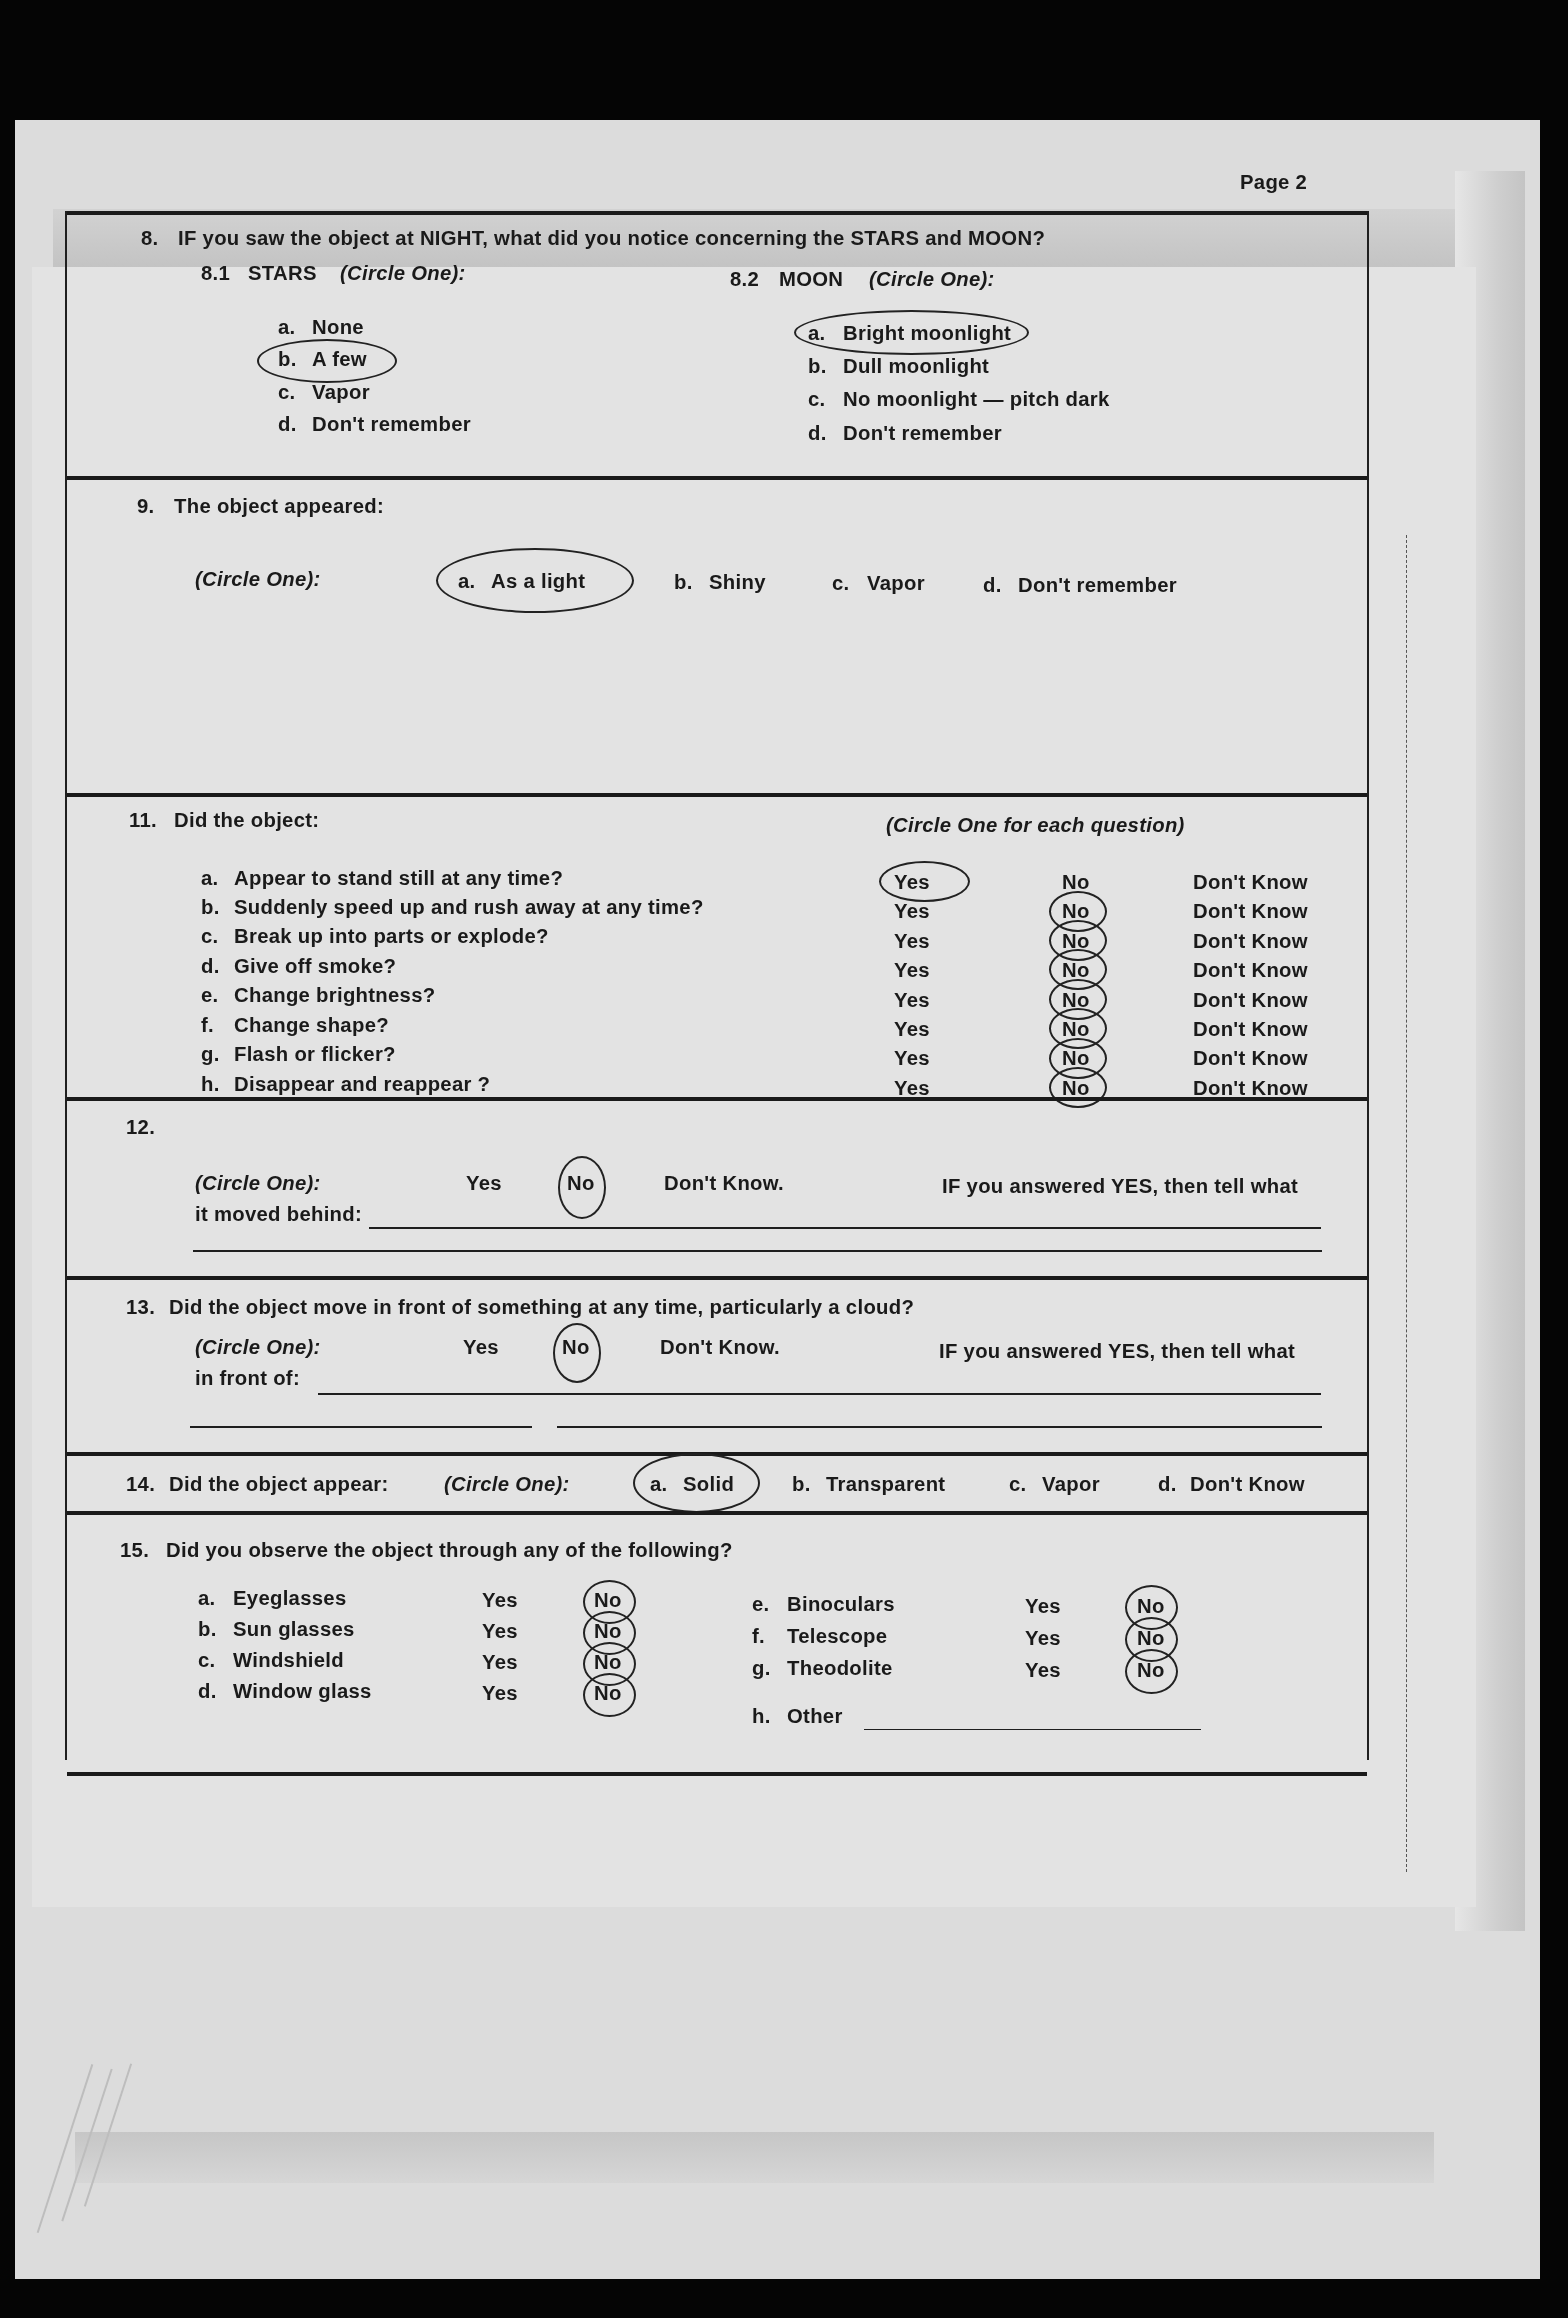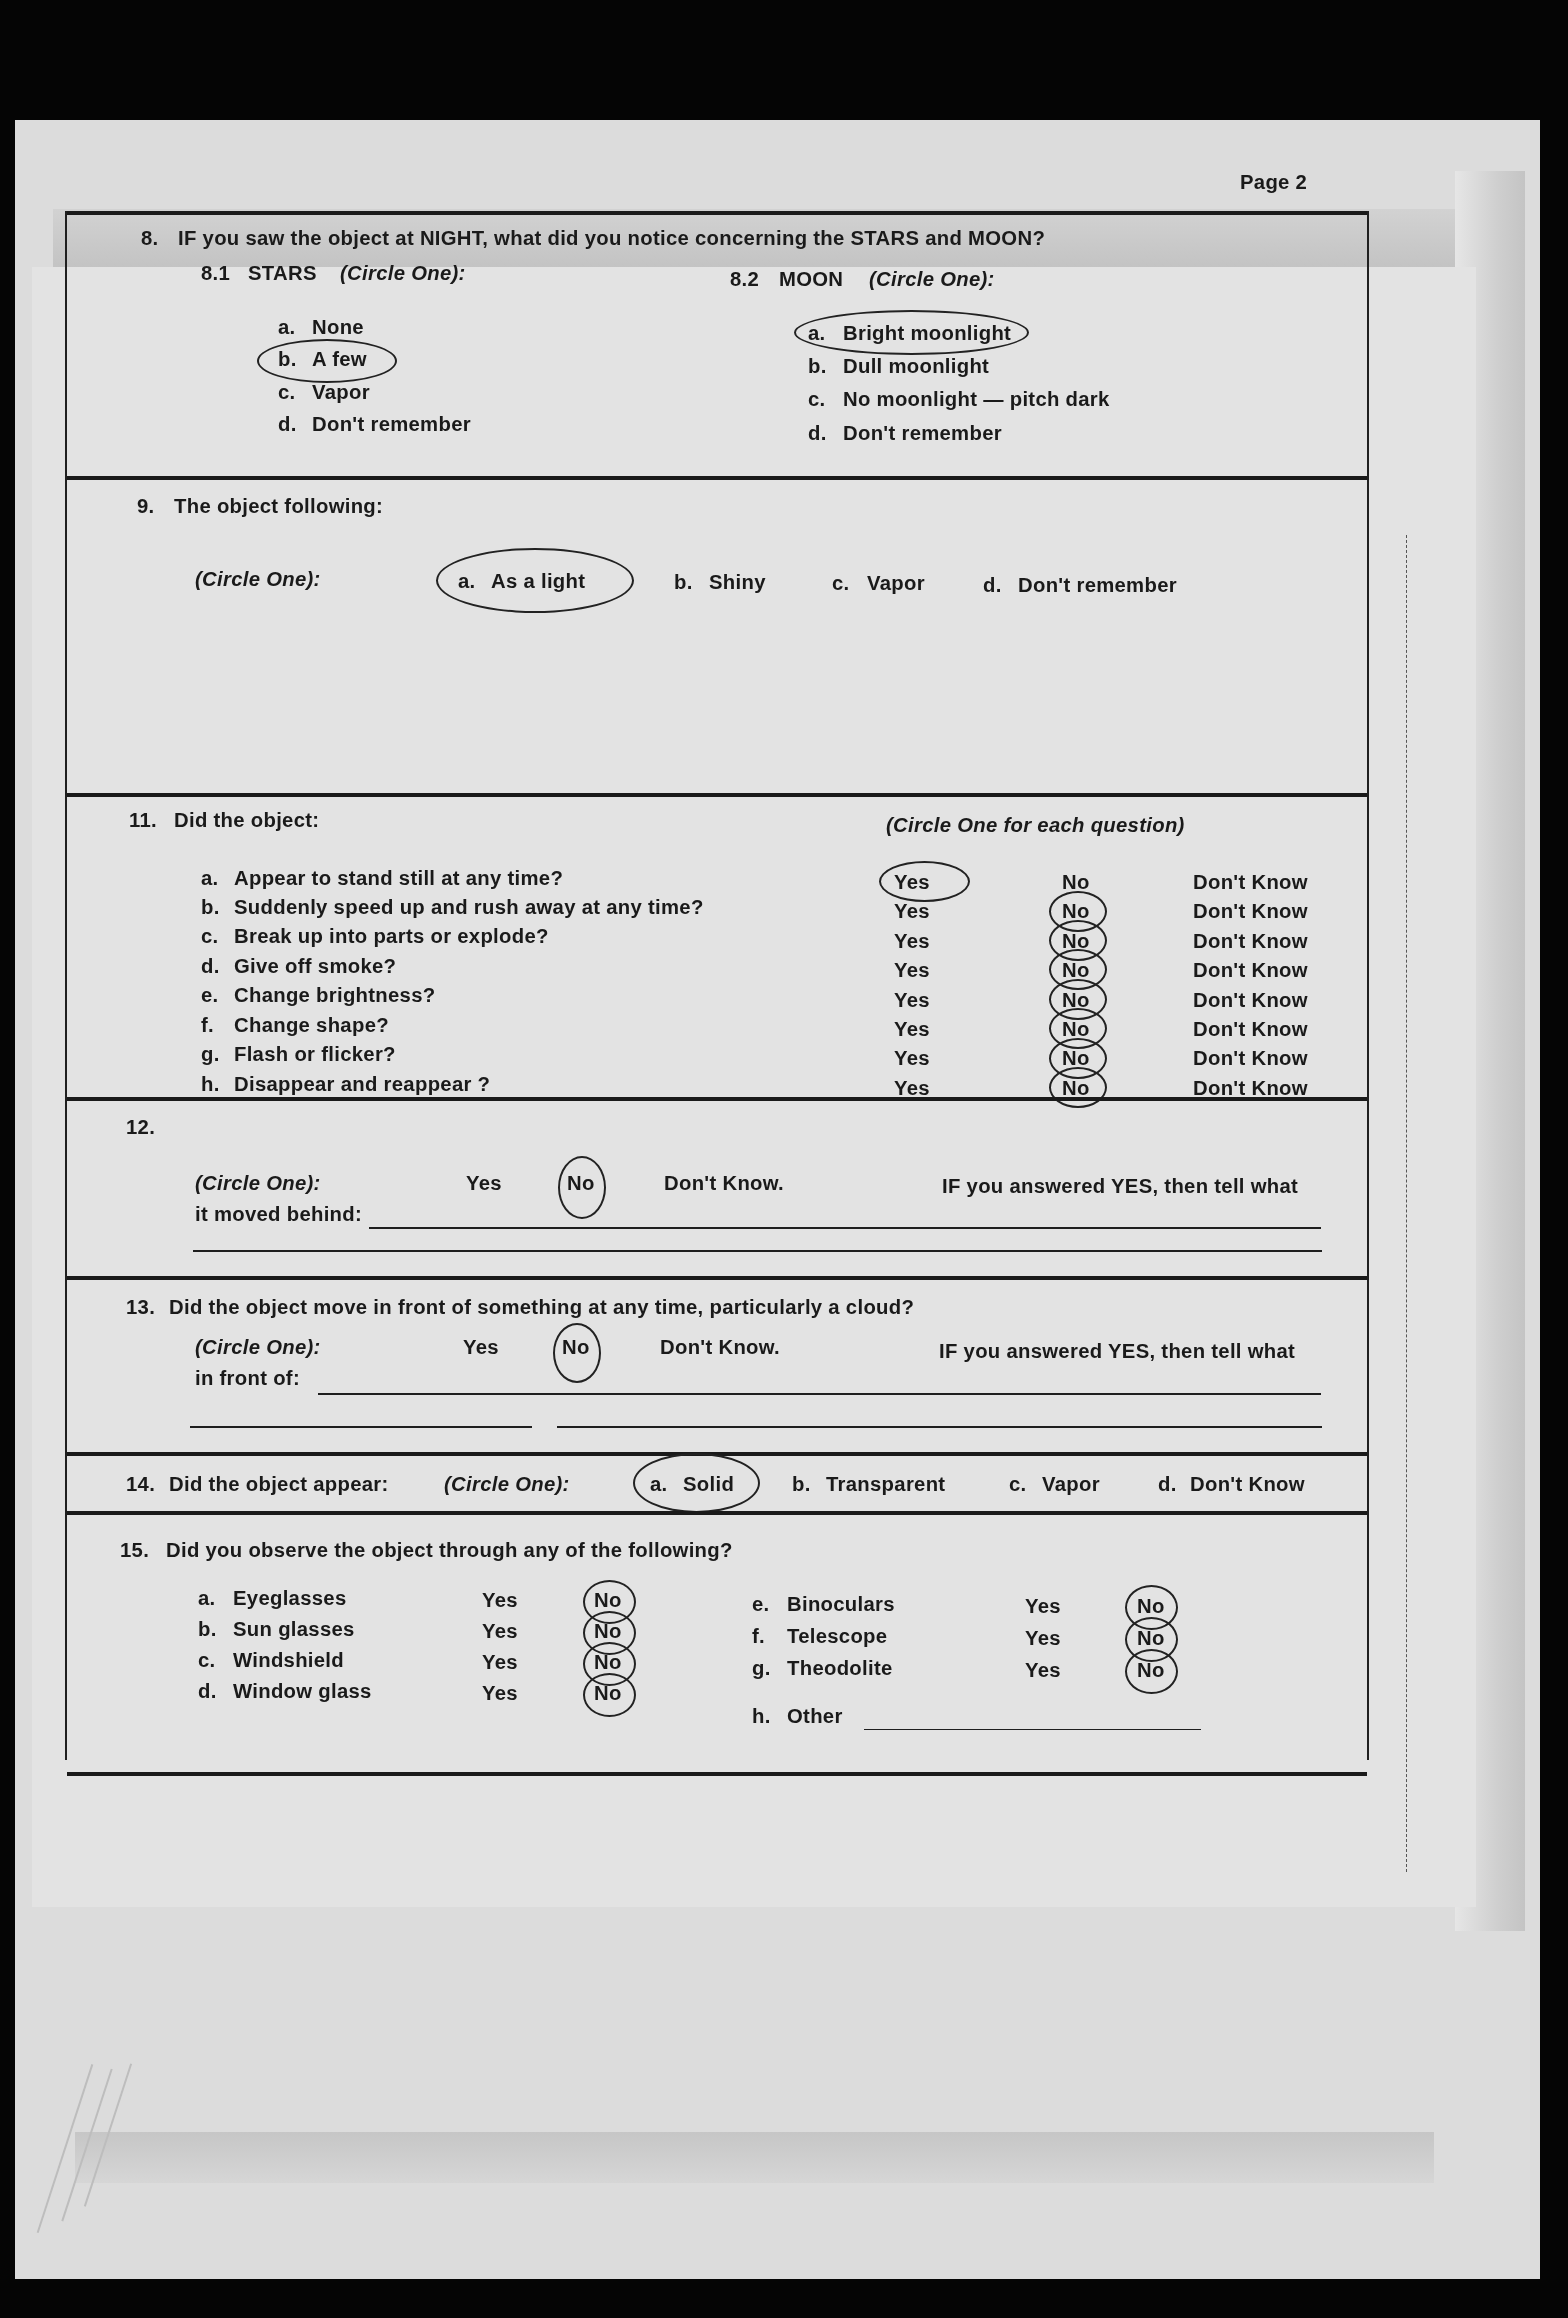--- a/index.html
+++ b/index.html
@@ -119,21 +119,21 @@
       <span class="t" style="left:776px;top:173px;">No moonlight — pitch dark</span>
     </div>
     <div>
       <span class="t" style="left:741px;top:207px;">d.</span>
       <span class="t" style="left:776px;top:207px;">Don't remember</span>
     </div>
   </div>
 
   <div class="section" style="top:265px;height:180px;">
     <span class="t" style="left:70px;top:15px;">9.</span>
-    <span class="t" style="left:107px;top:15px;">The object following:</span>
+    <span class="t" style="left:107px;top:15px;">The object appeared:</span>
     <span class="t i" style="left:128px;top:88px;">(Circle One):</span>
     <div>
       <span class="t" style="left:391px;top:90px;">a.</span>
       <span class="t" style="left:424px;top:90px;">As a light</span>
       <span class="circled" style="left:369px;top:68px;width:198px;height:65px;"></span>
     </div>
     <div>
       <span class="t" style="left:607px;top:91px;">b.</span>
       <span class="t" style="left:642px;top:91px;">Shiny</span>
     </div>

